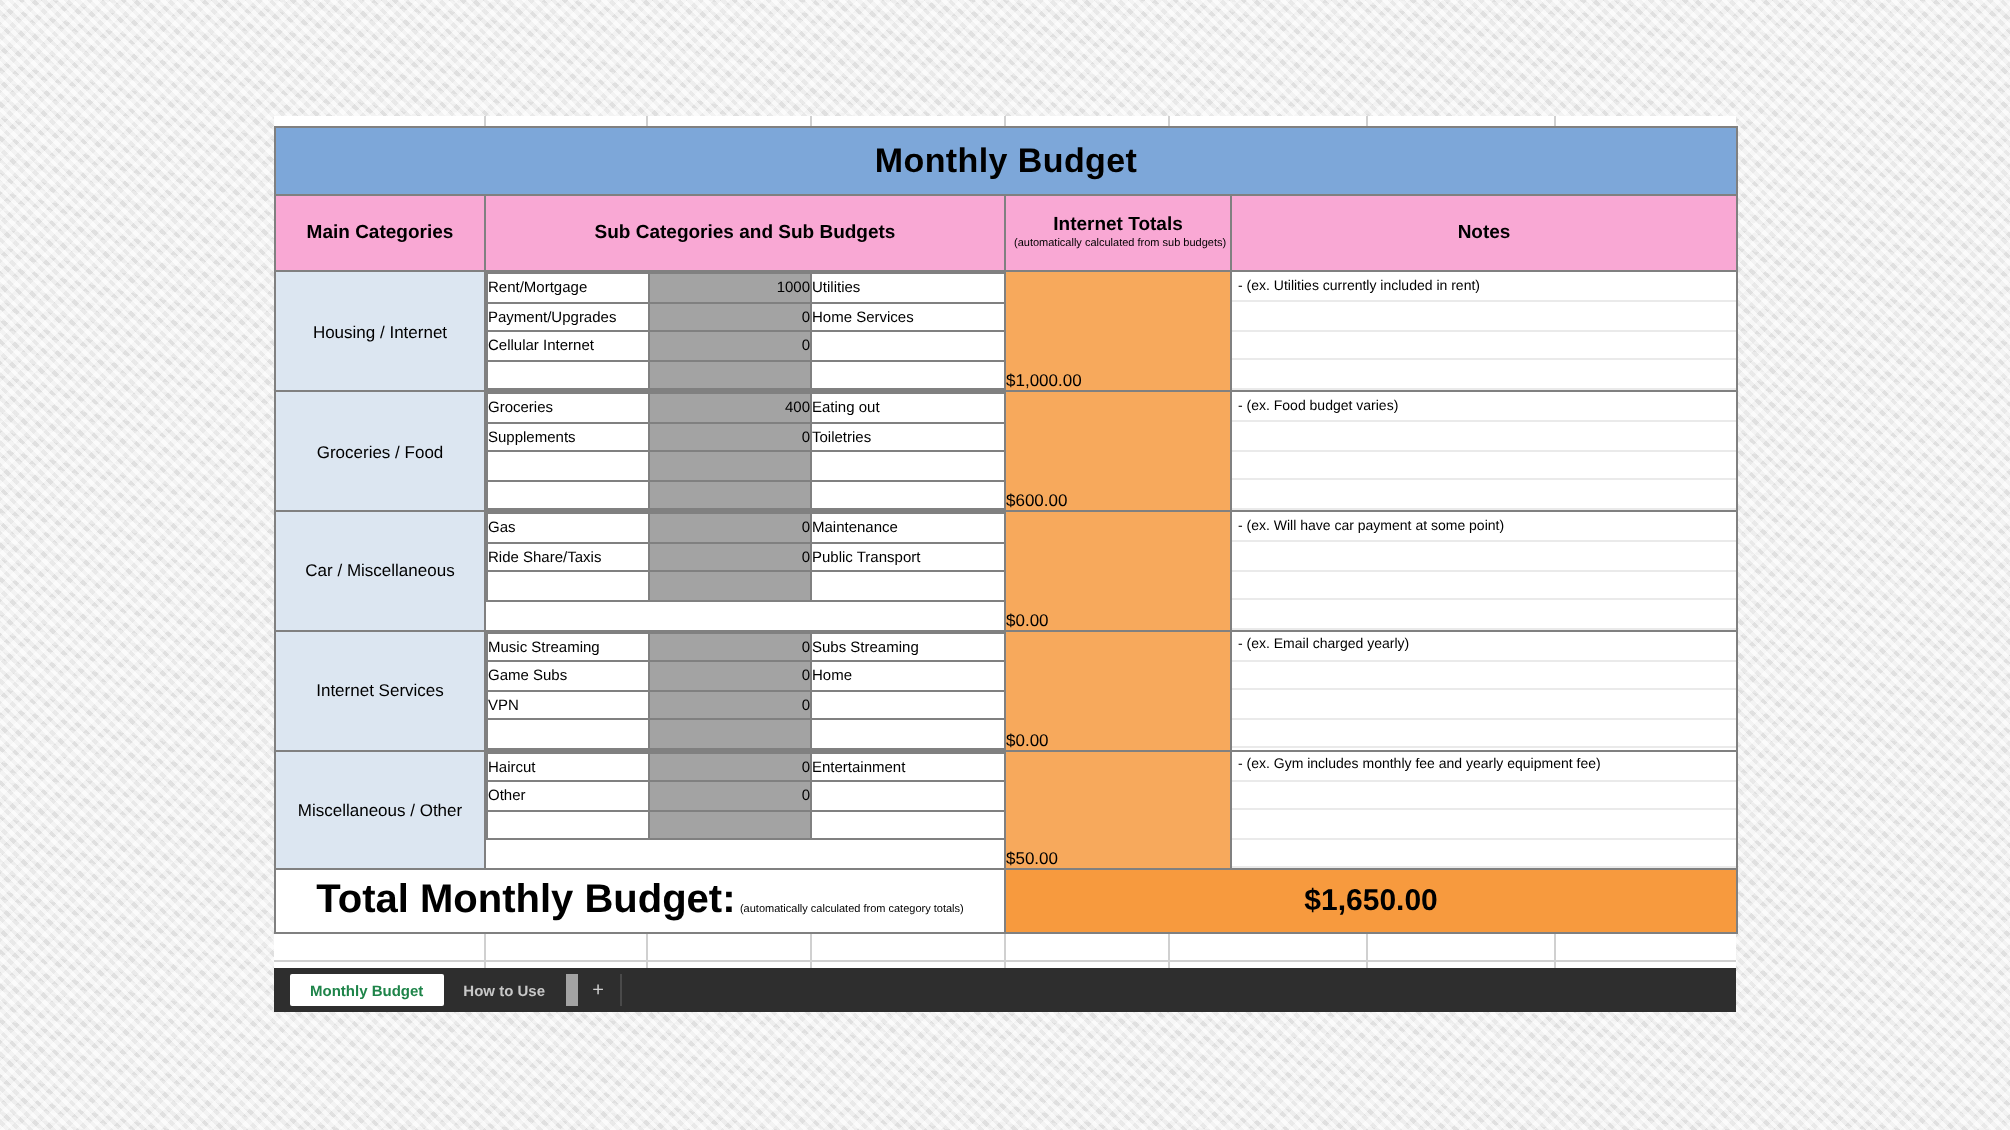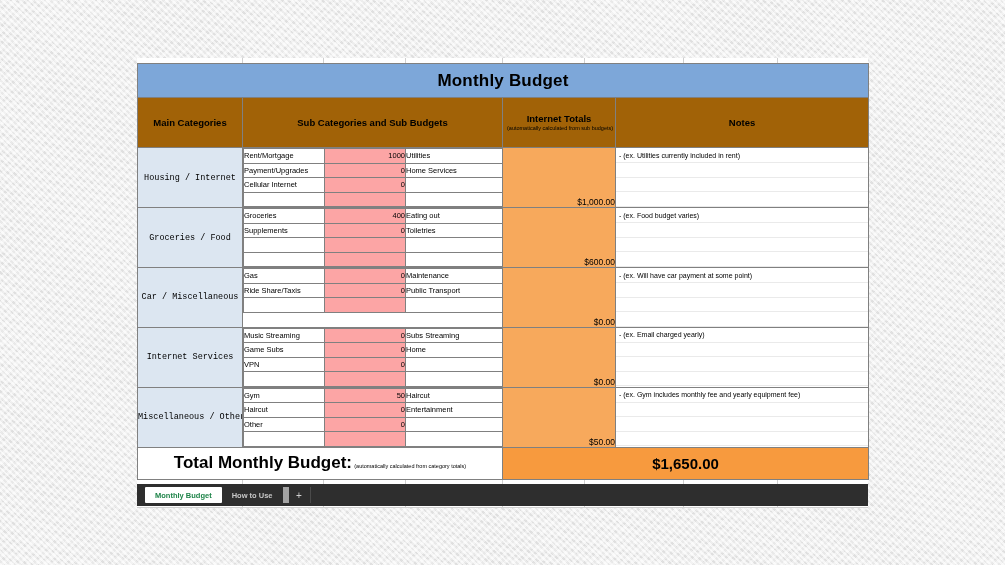--- a/index.html
+++ b/index.html
@@ -72,57 +72,56 @@
     height: 34px;
     text-align: center;
     font-size: 17px;
     font-weight: bold;
     color: #000;
     letter-spacing: 0.2px;
   }
 
   
   .hdr {
-    background: #a16207;
-    height: 50px;
+    background: #f9a8d4;
+    height: 38px;
     text-align: center;
     vertical-align: middle;
     font-weight: bold;
     font-size: 9.5px;
   }
   .hdr .hdr-sub {
     display: block;
     font-weight: normal;
     font-size: 5.5px;
     line-height: 1.25;
     padding: 1px 4px 0;
   }
 
   
   .maincat {
     background: #dce6f1;
     text-align: center;
     vertical-align: middle;
     font-size: 8.5px;
-    font-family: Liberation Mono, monospace;
   }
 
   
   .sublabel {
     background: #ffffff;
     padding-left: 3px;
     text-align: left;
     vertical-align: middle;
     font-size: 7.5px;
     border: none;
     border-bottom: 1px solid #eaeaea;
     border-right: 1px solid #e4e4e4;
   }
   .subval {
-    background: #fca5a5;
+    background: #a3a3a3;
     padding-right: 3px;
     text-align: right;
     vertical-align: middle;
     font-size: 7.5px;
     border: none;
     border-bottom: 1px solid #f0dcc6;
     border-right: 1px solid #e4e4e4;
   }
   .sub-wrap {
     padding: 0;
@@ -132,21 +131,21 @@
     width: 100%;
     height: 100%;
     border-collapse: collapse;
     table-layout: fixed;
   }
   table.subgrid tr { height: 14.5px; }
 
   
   .cattotal {
     background: #f7a95c;
-    text-align: right;
+    text-align: left;
     vertical-align: bottom;
     font-size: 8.5px;
     padding-right: 4px;
     padding-bottom: 1px;
   }
 
   
   .notes {
     background: #ffffff;
     vertical-align: top;
@@ -170,21 +169,21 @@
   }
 
   
   .total-label {
     background: #ffffff;
     text-align: center;
     vertical-align: middle;
     height: 32px;
   }
   .total-label .tl-main {
-    font-size: 17px;
+    font-size: 20px;
     font-weight: bold;
   }
   .total-label .tl-sub {
     font-size: 5.5px;
     font-weight: normal;
   }
   .total-value {
     background: #f79a3e;
     text-align: center;
     vertical-align: middle;
@@ -489,25 +488,20 @@
         <tr>
           <td class="maincat">Miscellaneous / Other</td>
           <td class="sub-wrap">
             <table class="subgrid">
               <colgroup>
                 <col style="width:81px">
                 <col style="width:81px">
                 <col style="width:97px">
               </colgroup>
               <tbody>
-                <tr>
-                  <td class="sublabel">Gym</td>
-                  <td class="subval">50</td>
-                  <td class="sublabel">Haircut</td>
-                </tr>
                 <tr>
                   <td class="sublabel">Haircut</td>
                   <td class="subval">0</td>
                   <td class="sublabel">Entertainment</td>
                 </tr>
                 <tr>
                   <td class="sublabel">Other</td>
                   <td class="subval">0</td>
                   <td class="sublabel"></td>
                 </tr>

